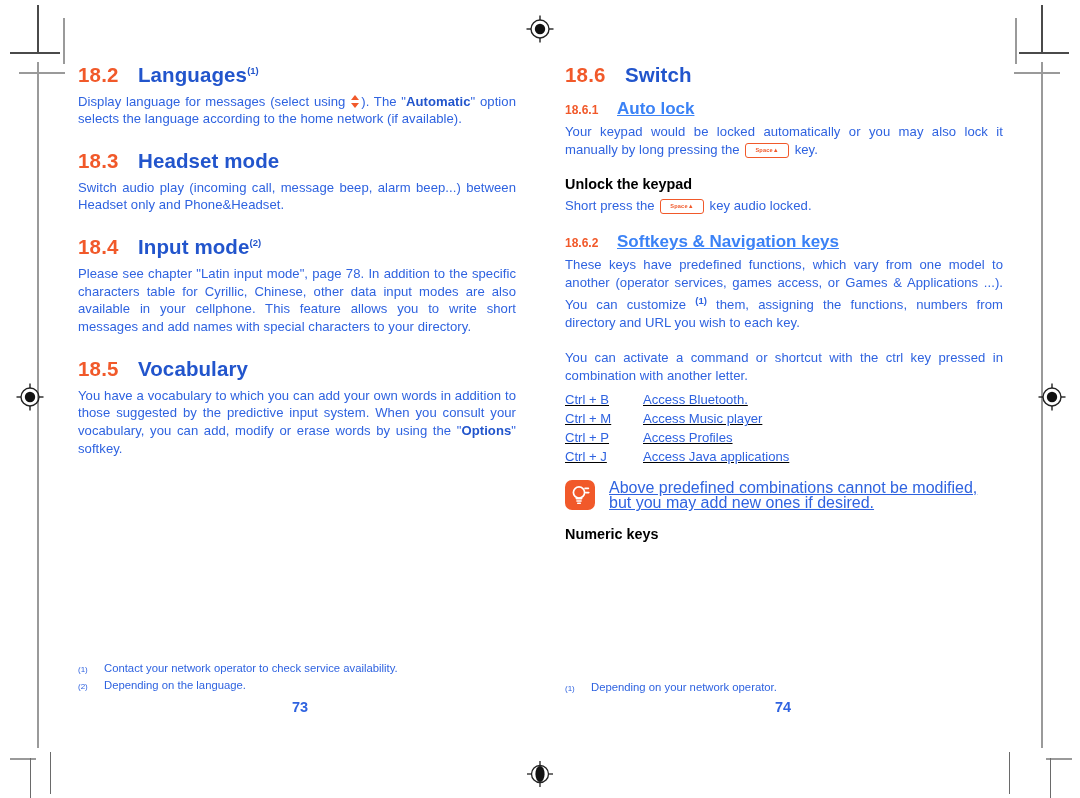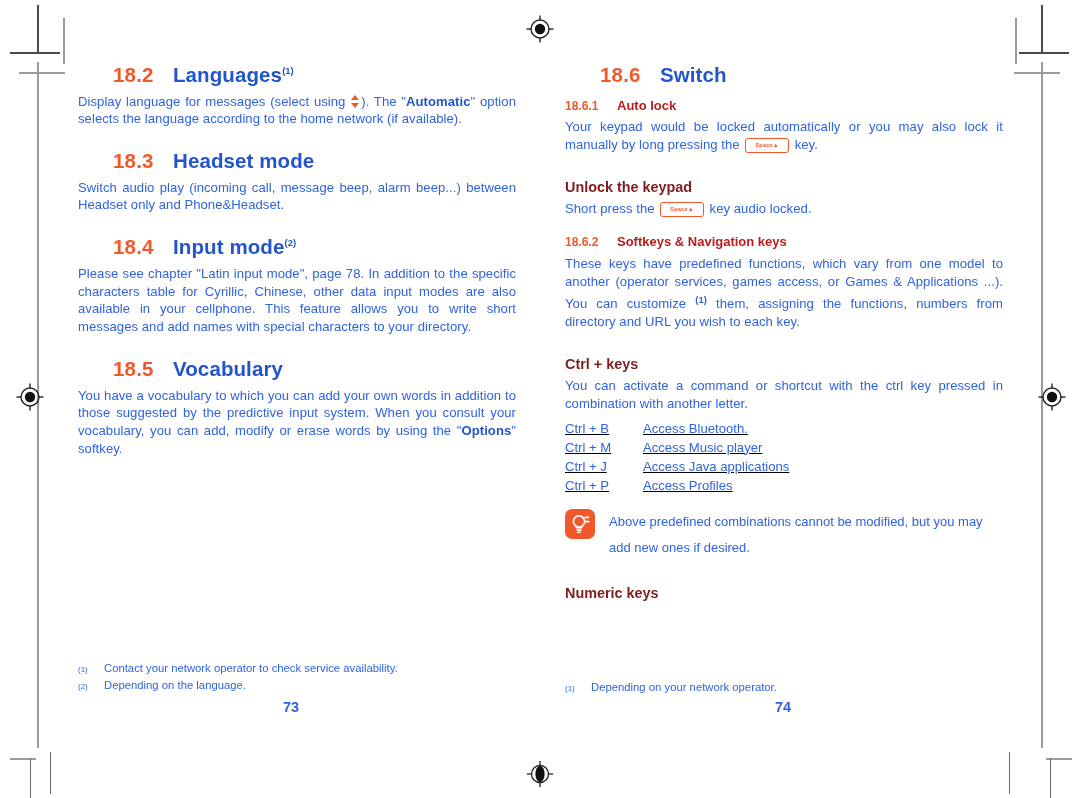--- a/index.html
+++ b/index.html
@@ -57,21 +57,20 @@
     margin: 0 0 6px 0;
     line-height: 1.1;
   }
   .h1-num {
     color: #F1592A;
     font-size: 20.5px;
     font-weight: bold;
     letter-spacing: 0.2px;
     min-width: 60px;
     flex: 0 0 auto;
-    margin-left: 35px;
   }
   .h1-title {
     color: #2255CC;
     font-size: 20.5px;
     font-weight: bold;
     letter-spacing: 0.1px;
   }
   .sup {
     font-size: 9.5px;
     vertical-align: super;
@@ -87,30 +86,31 @@
     line-height: 1.15;
   }
   .h2-num {
     color: #F1592A;
     font-size: 12px;
     font-weight: bold;
     min-width: 52px;
     flex: 0 0 auto;
   }
   .h2-title {
-    color: #b91c1c;
-    font-size: 13px;
-    font-weight: bold;
+    color: #3b82f6;
+    font-size: 17px;
+    font-weight: bold;
+    text-decoration: underline;
   }
 
   .h3 {
-    color: #7f1d1d;
+    color: #000000;
     font-size: 14.4px;
     font-weight: bold;
-    margin: 8px 0 4px 0;
+    margin: 0 0 4px 0;
     line-height: 1.2;
   }
 
   
   p.body {
     color: #2F63E0;
     font-size: 13.1px;
     line-height: 17.8px;
     margin: 0 0 6px 0;
     text-align: justify;
@@ -181,23 +181,24 @@
     width: 30px; height: 30px;
     border-radius: 7px;
     background: #F1592A;
     flex: 0 0 auto;
     margin-right: 14px;
     position: relative;
   }
   .tip-icon svg { position: absolute; left: 5px; top: 4px; }
   .tip-text {
     color: #2F63E0;
-    font-size: 13px;
-    line-height: 26px;
+    font-size: 16px;
+    line-height: 15px;
     flex: 1 1 auto;
+    text-decoration: underline;
   }
 
   
   .footnotes {
     position: absolute;
     width: 438px;
   }
   .fn-row {
     display: flex;
     color: #2F63E0;
@@ -338,21 +339,21 @@
   <div class="footnotes" style="left:78px; top:661px;">
     <div class="fn-row">
       <span class="fn-mark">(1)</span>
       <span>Contact your network operator to check service availability.</span>
     </div>
     <div class="fn-row">
       <span class="fn-mark">(2)</span>
       <span>Depending on the language.</span>
     </div>
   </div>
-  <div class="folio" style="left:261px; top:699px;">73</div>
+  <div class="folio" style="left:270px; top:699px;">73</div>
 
   <div class="col col-right">
 
     <div class="h1-row">
       <span class="h1-num">18.6</span>
       <span class="h1-title">Switch</span>
     </div>
 
     <div class="gap-sm"></div>
 
@@ -370,39 +371,38 @@
     <div class="gap-md"></div>
 
     <div class="h2-row">
       <span class="h2-num">18.6.2</span>
       <span class="h2-title">Softkeys &amp; Navigation keys</span>
     </div>
     <p class="body"><span>These keys have predefined functions, which vary from one model to another (operator services, games access, or Games &amp; Applications ...). You can customize </span><span class="sup">(1)</span><span> them, assigning the functions, numbers from directory and URL you wish to each key.</span></p>
 
     <div class="gap-md"></div>
 
-    <div class="h3">Ctrl + keys</div>
     <p class="body">You can activate a command or shortcut with the ctrl key pressed in combination with another letter.</p>
 
     <div class="shortcut-list">
       <div class="shortcut-row">
         <span class="sc-combo">Ctrl + B</span>
         <span class="sc-desc">Access Bluetooth.</span>
       </div>
       <div class="shortcut-row">
         <span class="sc-combo">Ctrl + M</span>
         <span class="sc-desc">Access Music player</span>
       </div>
       <div class="shortcut-row">
+        <span class="sc-combo">Ctrl + P</span>
+        <span class="sc-desc">Access Profiles</span>
+      </div>
+      <div class="shortcut-row">
         <span class="sc-combo">Ctrl + J</span>
         <span class="sc-desc">Access Java applications</span>
-      </div>
-      <div class="shortcut-row">
-        <span class="sc-combo">Ctrl + P</span>
-        <span class="sc-desc">Access Profiles</span>
       </div>
     </div>
 
     <div class="tip">
       <div class="tip-icon">
         <svg width="20" height="22" viewBox="0 0 20 22">
           <circle cx="9" cy="8.5" r="5.6" fill="none" stroke="#ffffff" stroke-width="1.7"></circle>
           <path d="M6.3 14.6 h5.4" stroke="#ffffff" stroke-width="1.6" stroke-linecap="round"></path>
           <path d="M6.9 17.0 h4.2" stroke="#ffffff" stroke-width="1.6" stroke-linecap="round"></path>
           <path d="M7.7 19.2 h2.6" stroke="#ffffff" stroke-width="1.5" stroke-linecap="round"></path>

